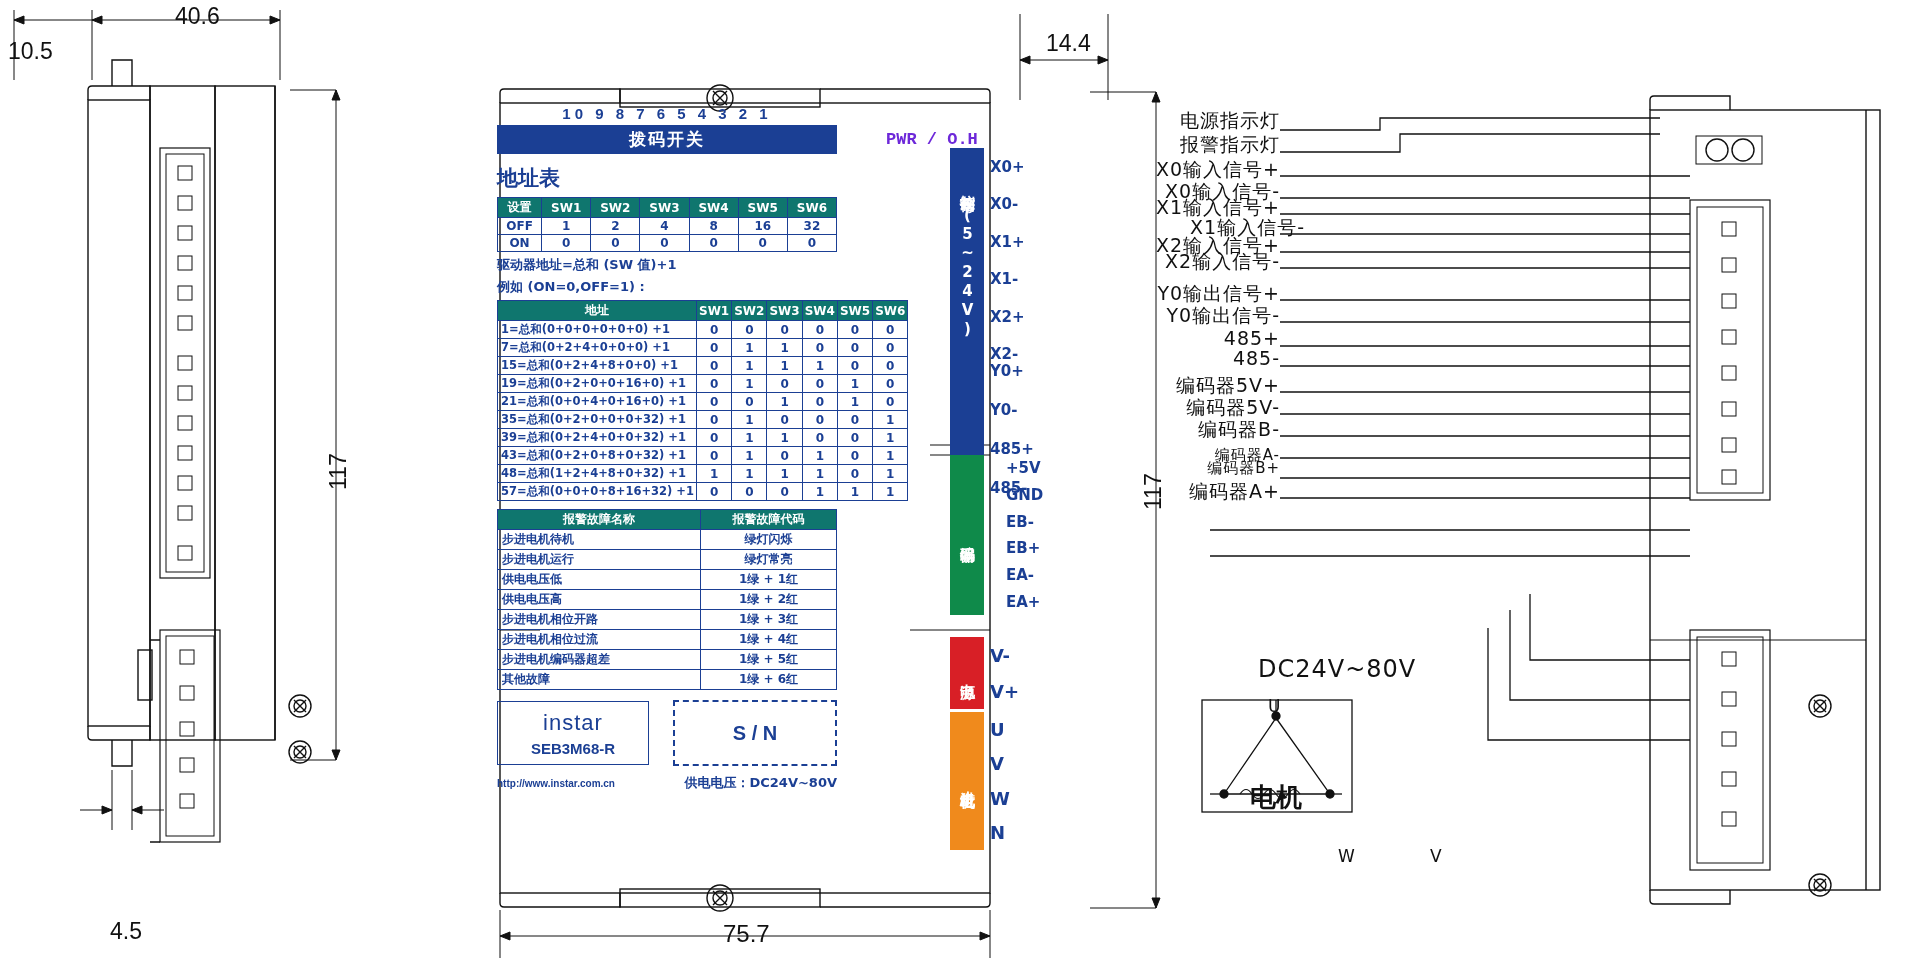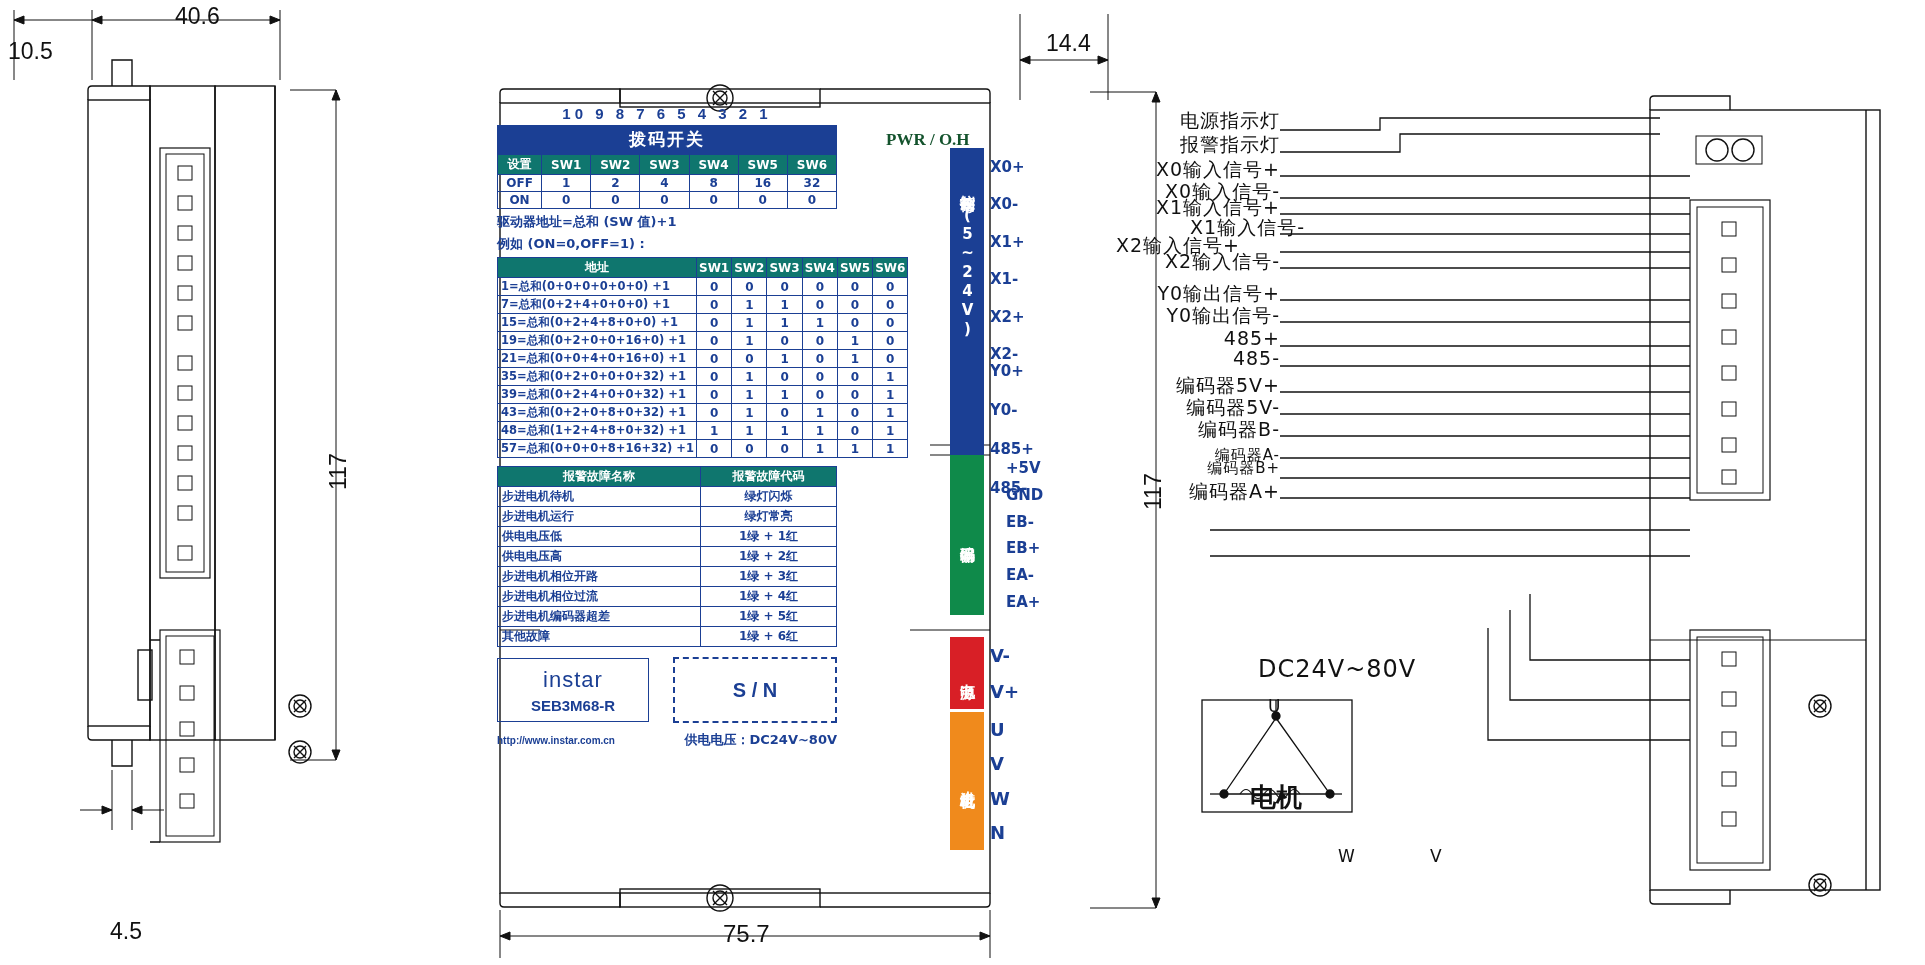--- a/index.html
+++ b/index.html
@@ -27,21 +27,21 @@
   .logo-model{font-size:15px;font-weight:bold;color:#1b3f94;margin-top:4px;}
   .sn-box{border:2px dashed #1b3f94;width:160px;height:62px;display:flex;align-items:center;justify-content:center;font-size:20px;font-weight:bold;color:#1b3f94;}
   .url{font-size:10px;color:#1b3f94;font-weight:bold;}
   .volt{font-size:13px;color:#1b3f94;font-weight:bold;font-family:"DejaVu Sans",sans-serif;}
 
   
   .strip{position:absolute;display:flex;}
   .striptab{writing-mode:vertical-rl;text-orientation:upright;color:#fff;font-weight:bold;font-size:15px;display:flex;align-items:center;justify-content:center;font-family:"DejaVu Sans",sans-serif;letter-spacing:1px;}
   .pinlist{display:flex;flex-direction:column;justify-content:space-around;}
   .pin{font-size:15px;font-weight:bold;color:#1b3f94;padding-left:6px;white-space:nowrap;font-family:"DejaVu Sans",sans-serif;}
-  .pwr-oh{position:absolute;font-size:17px;font-weight:bold;color:#14532d;font-family:Liberation Serif, serif;}
+  .pwr-oh{position:absolute;font-size:17px;font-weight:bold;color:#6d28d9;font-family:Liberation Mono, monospace;}
 </style>
 </head>
 <body>
 
 <div class="root">
 
   <svg class="abs" style="left:0;top:0;" width="470" height="965">
     <g fill="none" stroke="#111" stroke-width="1.4">
 
       <path d="M88,100 L88,90 Q88,86 92,86 L150,86 L150,100"></path>
@@ -178,20 +178,21 @@
       <path d="M60,36 L550,36"></path>
       <path d="M60,36 l10,-4 l0,8 z" fill="#111"></path>
       <path d="M550,36 l-10,-4 l0,8 z" fill="#111"></path>
     </g>
   </svg>
   <div class="lbl" style="left:723px;top:920px;font-size:24px;">75.7</div>
 
   <div class="card">
     <div class="sw-nums">10 9 8 7 6 5 4 3 2 1</div>
     <div class="sw-title">拨码开关</div>
+    <div class="addr-title">地址表</div>
 
     <table class="sw-tbl">
       <thead>
           <tr>
         <th>设置</th>
         <th>SW1</th>
         <th>SW2</th>
         <th>SW3</th>
         <th>SW4</th>
         <th>SW5</th>
@@ -524,21 +525,21 @@
     </g>
   </svg>
 
   <div id="wire-labels">
       <div class="cnlbl" style="left: 1000px; width: 280px; text-align: right; top: 108px; font-size: 19px; letter-spacing: 1px;">电源指示灯</div>
       <div class="cnlbl" style="left: 1000px; width: 280px; text-align: right; top: 132px; font-size: 19px; letter-spacing: 1px;">报警指示灯</div>
       <div class="cnlbl" style="left: 1000px; width: 280px; text-align: right; top: 157px; font-size: 19px; letter-spacing: 1px;">X0输入信号+</div>
       <div class="cnlbl" style="left: 1000px; width: 280px; text-align: right; top: 179px; font-size: 19px; letter-spacing: 1px;">X0输入信号-</div>
       <div class="cnlbl" style="left: 1000px; width: 280px; text-align: right; top: 195px; font-size: 19px; letter-spacing: 1px;">X1输入信号+</div>
       <div class="cnlbl" style="left: 1025px; width: 280px; text-align: right; top: 215px; font-size: 19px; letter-spacing: 1px;">X1输入信号-</div>
-      <div class="cnlbl" style="left: 960px; width: 280px; text-align: right; top: 233px; font-size: 19px; letter-spacing: 1px;">X2输入信号+</div>
+      <div class="cnlbl" style="left: 1000px; width: 280px; text-align: right; top: 233px; font-size: 19px; letter-spacing: 1px;">X2输入信号+</div>
       <div class="cnlbl" style="left: 1000px; width: 280px; text-align: right; top: 249px; font-size: 19px; letter-spacing: 1px;">X2输入信号-</div>
       <div class="cnlbl" style="left: 1000px; width: 280px; text-align: right; top: 281px; font-size: 19px; letter-spacing: 1px;">Y0输出信号+</div>
       <div class="cnlbl" style="left: 1000px; width: 280px; text-align: right; top: 303px; font-size: 19px; letter-spacing: 1px;">Y0输出信号-</div>
       <div class="cnlbl" style="left: 1000px; width: 280px; text-align: right; top: 327px; font-size: 19px; letter-spacing: 1px;">485+</div>
       <div class="cnlbl" style="left: 1000px; width: 280px; text-align: right; top: 347px; font-size: 19px; letter-spacing: 1px;">485-</div>
       <div class="cnlbl" style="left: 1000px; width: 280px; text-align: right; top: 373px; font-size: 19px; letter-spacing: 1px;">编码器5V+</div>
       <div class="cnlbl" style="left: 1000px; width: 280px; text-align: right; top: 395px; font-size: 19px; letter-spacing: 1px;">编码器5V-</div>
       <div class="cnlbl" style="left: 1000px; width: 280px; text-align: right; top: 417px; font-size: 19px; letter-spacing: 1px;">编码器B-</div>
       <div class="cnlbl" style="left: 1000px; width: 280px; text-align: right; top: 459px; font-size: 15px; letter-spacing: 1px;">编码器B+</div>
       <div class="cnlbl" style="left: 1000px; width: 280px; text-align: right; top: 446px; font-size: 15px; letter-spacing: 1px;">编码器A-</div>

